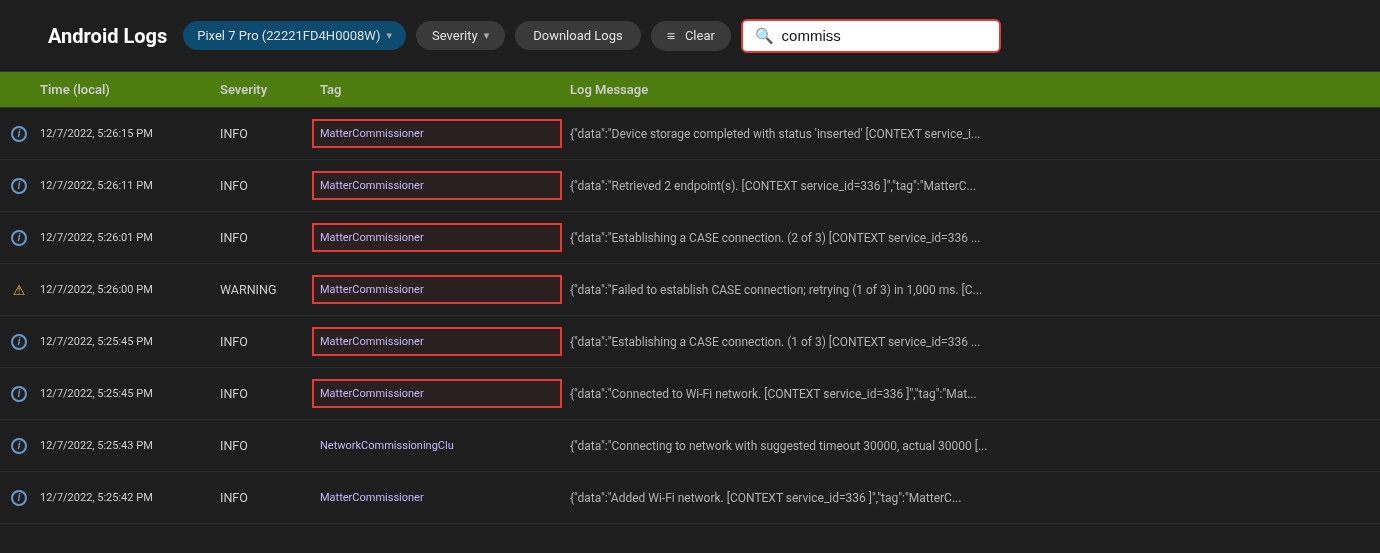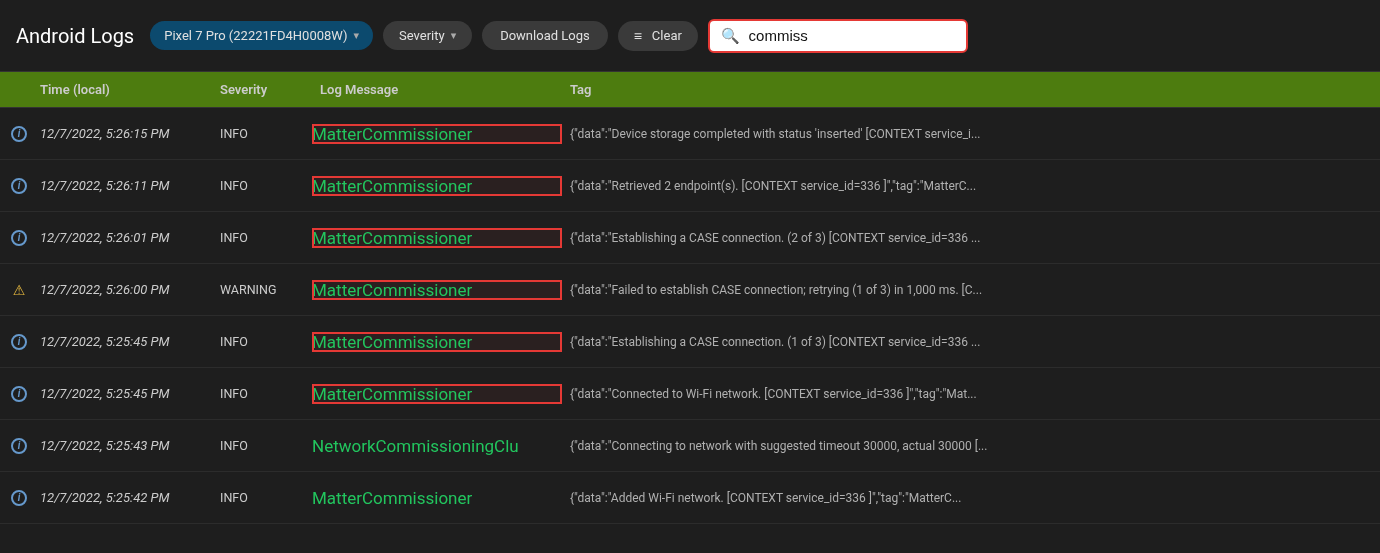--- a/index.html
+++ b/index.html
@@ -19,24 +19,25 @@
       align-items: center;
       gap: 10px;
       padding: 12px 16px;
       background: #1e1e1e;
       border-bottom: 1px solid #333;
       height: 72px;
     }
 
     .app-title {
       font-size: 20px;
-      font-weight: 400;
+      font-weight: 700;
       color: #ffffff;
       white-space: nowrap;
       margin-right: 6px;
+      margin-left: 32px;
     }
 
     .device-selector {
       display: flex;
       align-items: center;
       gap: 6px;
       background: #0c4a6e;
       border-radius: 20px;
       padding: 7px 14px;
       cursor: pointer;
@@ -151,34 +152,34 @@
     .log-row .icon-cell {
       display: flex;
       align-items: center;
       justify-content: center;
       padding-left: 6px;
     }
 
     .log-row .time-cell {
       padding: 8px;
       color: #cccccc;
-      font-size: 13px;
-      white-space: nowrap;
-      font-style: italic;
+      font-size: 11px;
+      white-space: nowrap;
     }
 
     .log-row .severity-cell {
       padding: 8px;
       color: #cccccc;
       font-size: 12.5px;
     }
 
     .log-row .tag-cell {
-      color: #22c55e;
-      font-size: 17px;
+      padding: 8px;
+      color: #c4b5fd;
+      font-size: 11px;
     }
 
     .log-row .msg-cell {
       padding: 8px;
       color: #b0b0b0;
       font-size: 12px;
       white-space: nowrap;
       overflow: hidden;
       text-overflow: ellipsis;
     }
@@ -250,22 +251,22 @@
   <div class="search-wrapper">
     <span class="search-icon">🔍</span>
     <input class="search-input" type="text" value="commiss" style="">
   </div>
 </div>
 
 <div class="table-header">
   <div class="col-label"></div>
   <div class="col-label">Time (local)</div>
   <div class="col-label">Severity</div>
+  <div class="col-label">Tag</div>
   <div class="col-label">Log Message</div>
-  <div class="col-label">Tag</div>
 </div>
 
 <div class="table-body" id="table-body">
 <div class="log-row">
       <div class="icon-cell">
         <div class="info-icon">i</div>
       </div>
       <div class="time-cell">12/7/2022, 5:26:15 PM</div>
       <div class="severity-cell">INFO</div>
       <div class="tag-cell tag-highlighted">MatterCommissioner</div>

